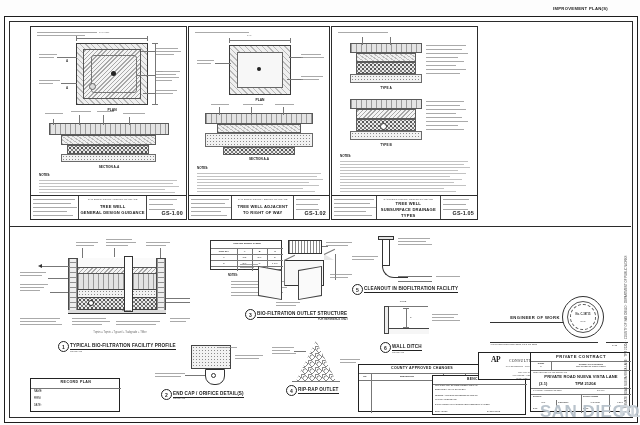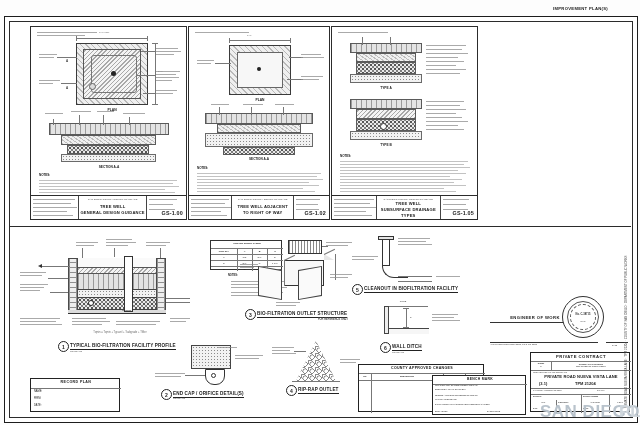--- a/index.html
+++ b/index.html
@@ -620,20 +620,31 @@
     <div class="t" style="left:122px;top:7.5px;font-size:2px;color:#444;">DATE</div>
   </div>
 
   <div class="seal" style="left:562px;top:296px;width:40px;height:40px;">
     <div class="seal2" style="left:4px;top:4px;width:30px;height:30px;"></div>
     <div class="seal2" style="left:7px;top:7px;width:24px;height:24px;border-style:dashed;"></div>
     <div class="t ctr" style="left:0;top:17px;width:40px;font-size:2.6px;font-weight:bold;color:#333;">No. C-38715</div>
     <div class="t ctr" style="left:0;top:23px;width:40px;font-size:2.2px;color:#444;">CIVIL</div>
   </div>
 
+  <div class="tblk" style="left:478px;top:352px;width:96px;height:28px;">
+    <div class="t" style="left:12px;top:3px;font-size:7.5px;font-weight:bold;letter-spacing:-.3px;
+         font-family:'Liberation Serif',serif;">AP</div>
+    <div class="t" style="left:30px;top:7px;font-size:3.6px;letter-spacing:.5px;
+         font-family:'Liberation Serif',serif;">CONSULTING</div>
+    <div class="t ctr" style="left:0;top:13px;width:96px;font-size:1.8px;color:#555;">CIVIL ENGINEERING · SURVEY · LAND PLANNING</div>
+    <div class="hair" style="left:6px;top:17px;width:84px;"></div>
+    <div class="t ctr" style="left:0;top:18.5px;width:96px;font-size:1.9px;color:#444;">TEL: (619) 501-8381</div>
+    <div class="t ctr" style="left:0;top:21.5px;width:96px;font-size:1.9px;color:#444;">1477 CORONA VISTA, SUITE 100</div>
+    <div class="t ctr" style="left:0;top:24.5px;width:96px;font-size:1.9px;color:#444;">CHULA VISTA, CA 91910</div>
+  </div>
 
   <div class="tblk" style="left:530px;top:352px;width:100px;height:60px;">
     <div class="t ctr" style="left:0;top:1.5px;width:100px;font-size:4.2px;font-weight:bold;letter-spacing:.5px;">PRIVATE CONTRACT</div>
     <div class="hair" style="left:0;top:8px;width:100px;height:.8px;"></div>
 
     <div class="t ctr" style="left:0;top:9.5px;width:20px;font-size:1.9px;font-weight:bold;">SHEET</div>
     <div class="t ctr" style="left:20px;top:9.5px;width:80px;font-size:2.1px;font-weight:bold;">COUNTY OF SAN DIEGO</div>
     <div class="t ctr" style="left:20px;top:13px;width:80px;font-size:1.8px;">DEPARTMENT OF PUBLIC WORKS</div>
     <div class="hair" style="left:20px;top:8px;width:.7px;height:9px;"></div>
     <div class="t ctr" style="left:0;top:13px;width:20px;font-size:2.4px;font-weight:bold;">7</div>

